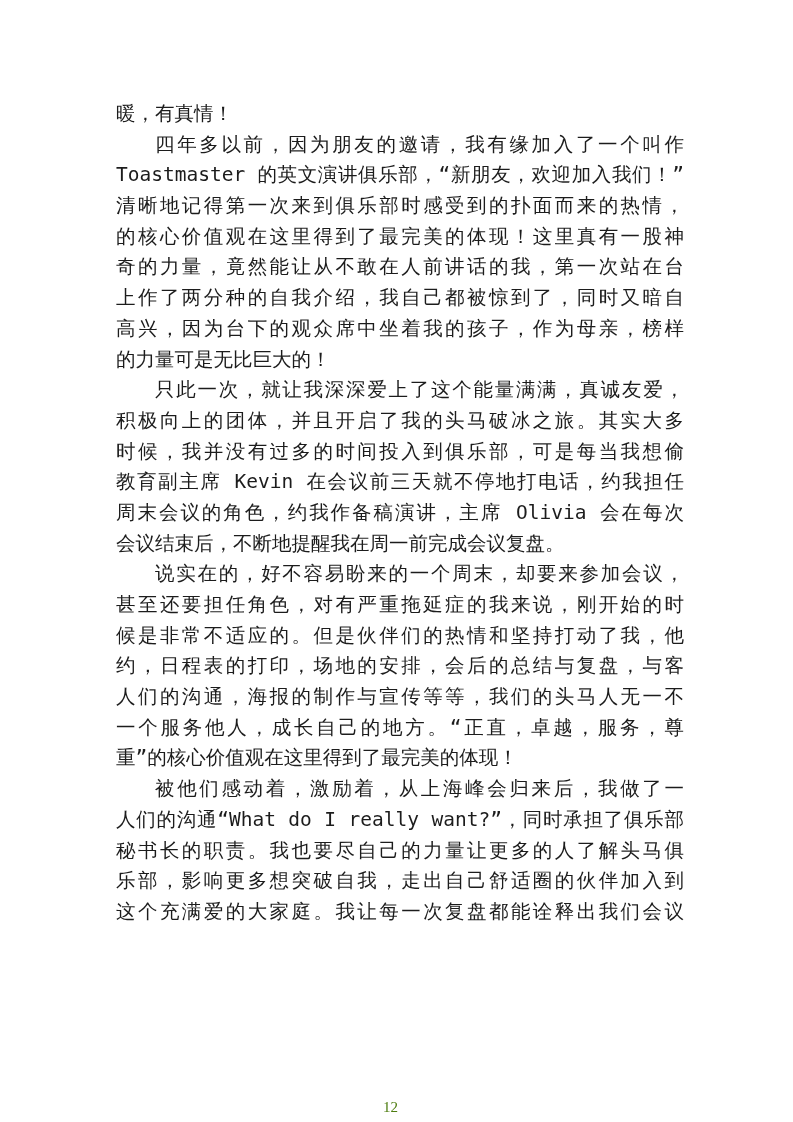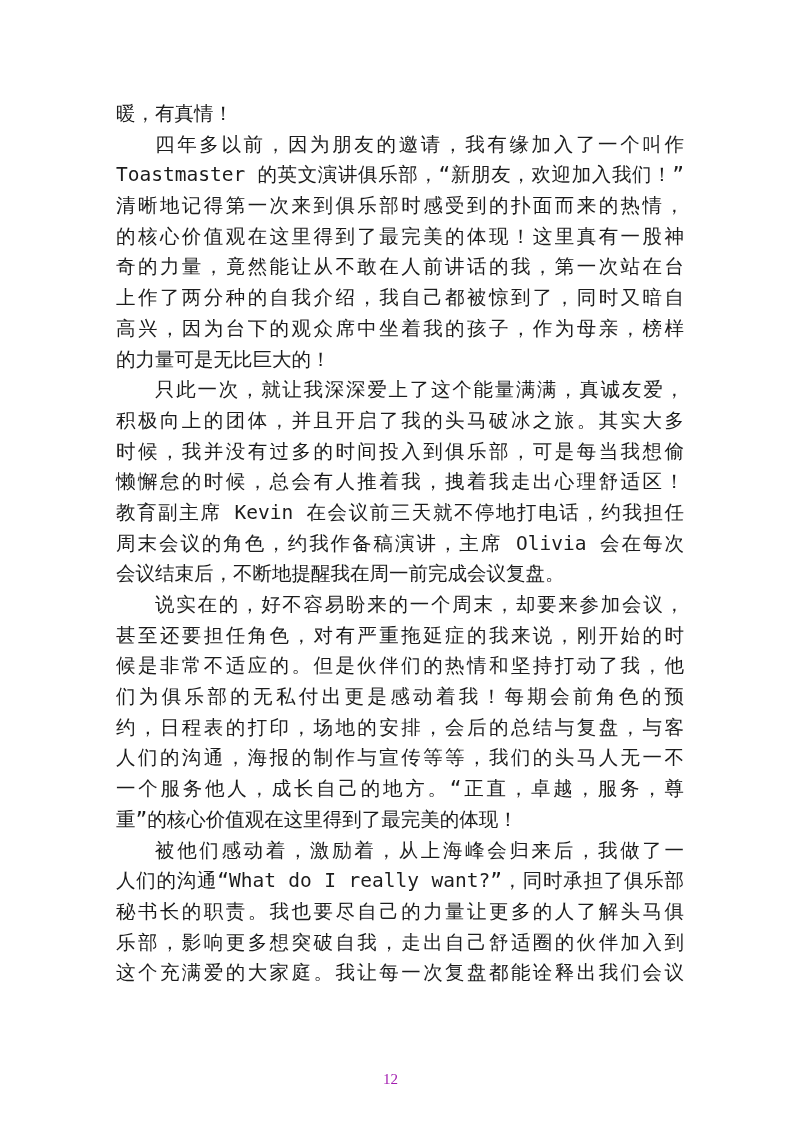--- a/index.html
+++ b/index.html
@@ -33,56 +33,54 @@
   }
   .line.end {
     text-align: center;
     text-align-last: left;
   }
   .line.ind {
     text-indent: 2em;
   }
   .pagenum {
     position: absolute;
-    top: 1068px;
+    top: 1096px;
     left: 0;
     width: 781px;
     height: 22px;
     line-height: 22px;
     text-align: center;
     font-size: 15px;
-    color: #a21caf;
+    color: #4d7c0f;
     font-family: "Liberation Serif", serif;
   }
 </style>
 </head>
 <body>
 
 <div class="page">
   <div class="textblock">
     <div class="line end">暖，有真情！</div>
     <div class="line ind">四年多以前，因为朋友的邀请，我有缘加入了一个叫作</div>
     <div class="line">Toastmaster 的英文演讲俱乐部，“新朋友，欢迎加入我们！”</div>
     <div class="line">清晰地记得第一次来到俱乐部时感受到的扑面而来的热情，</div>
     <div class="line">的核心价值观在这里得到了最完美的体现！这里真有一股神</div>
     <div class="line">奇的力量，竟然能让从不敢在人前讲话的我，第一次站在台</div>
     <div class="line">上作了两分种的自我介绍，我自己都被惊到了，同时又暗自</div>
     <div class="line">高兴，因为台下的观众席中坐着我的孩子，作为母亲，榜样</div>
     <div class="line end">的力量可是无比巨大的！</div>
     <div class="line ind">只此一次，就让我深深爱上了这个能量满满，真诚友爱，</div>
     <div class="line">积极向上的团体，并且开启了我的头马破冰之旅。其实大多</div>
     <div class="line">时候，我并没有过多的时间投入到俱乐部，可是每当我想偷</div>
-    <div class="line">懒懈怠的时候，总会有人推着我，拽着我走出心理舒适区！</div>
     <div class="line">教育副主席 Kevin 在会议前三天就不停地打电话，约我担任</div>
     <div class="line">周末会议的角色，约我作备稿演讲，主席 Olivia 会在每次</div>
     <div class="line end">会议结束后，不断地提醒我在周一前完成会议复盘。</div>
     <div class="line ind">说实在的，好不容易盼来的一个周末，却要来参加会议，</div>
     <div class="line">甚至还要担任角色，对有严重拖延症的我来说，刚开始的时</div>
     <div class="line">候是非常不适应的。但是伙伴们的热情和坚持打动了我，他</div>
-    <div class="line">们为俱乐部的无私付出更是感动着我！每期会前角色的预</div>
     <div class="line">约，日程表的打印，场地的安排，会后的总结与复盘，与客</div>
     <div class="line">人们的沟通，海报的制作与宣传等等，我们的头马人无一不</div>
     <div class="line">一个服务他人，成长自己的地方。“正直，卓越，服务，尊</div>
     <div class="line end">重”的核心价值观在这里得到了最完美的体现！</div>
     <div class="line ind">被他们感动着，激励着，从上海峰会归来后，我做了一</div>
     <div class="line">人们的沟通“What do I really want?”，同时承担了俱乐部</div>
     <div class="line">秘书长的职责。我也要尽自己的力量让更多的人了解头马俱</div>
     <div class="line">乐部，影响更多想突破自我，走出自己舒适圈的伙伴加入到</div>
     <div class="line">这个充满爱的大家庭。我让每一次复盘都能诠释出我们会议</div>
   </div>

